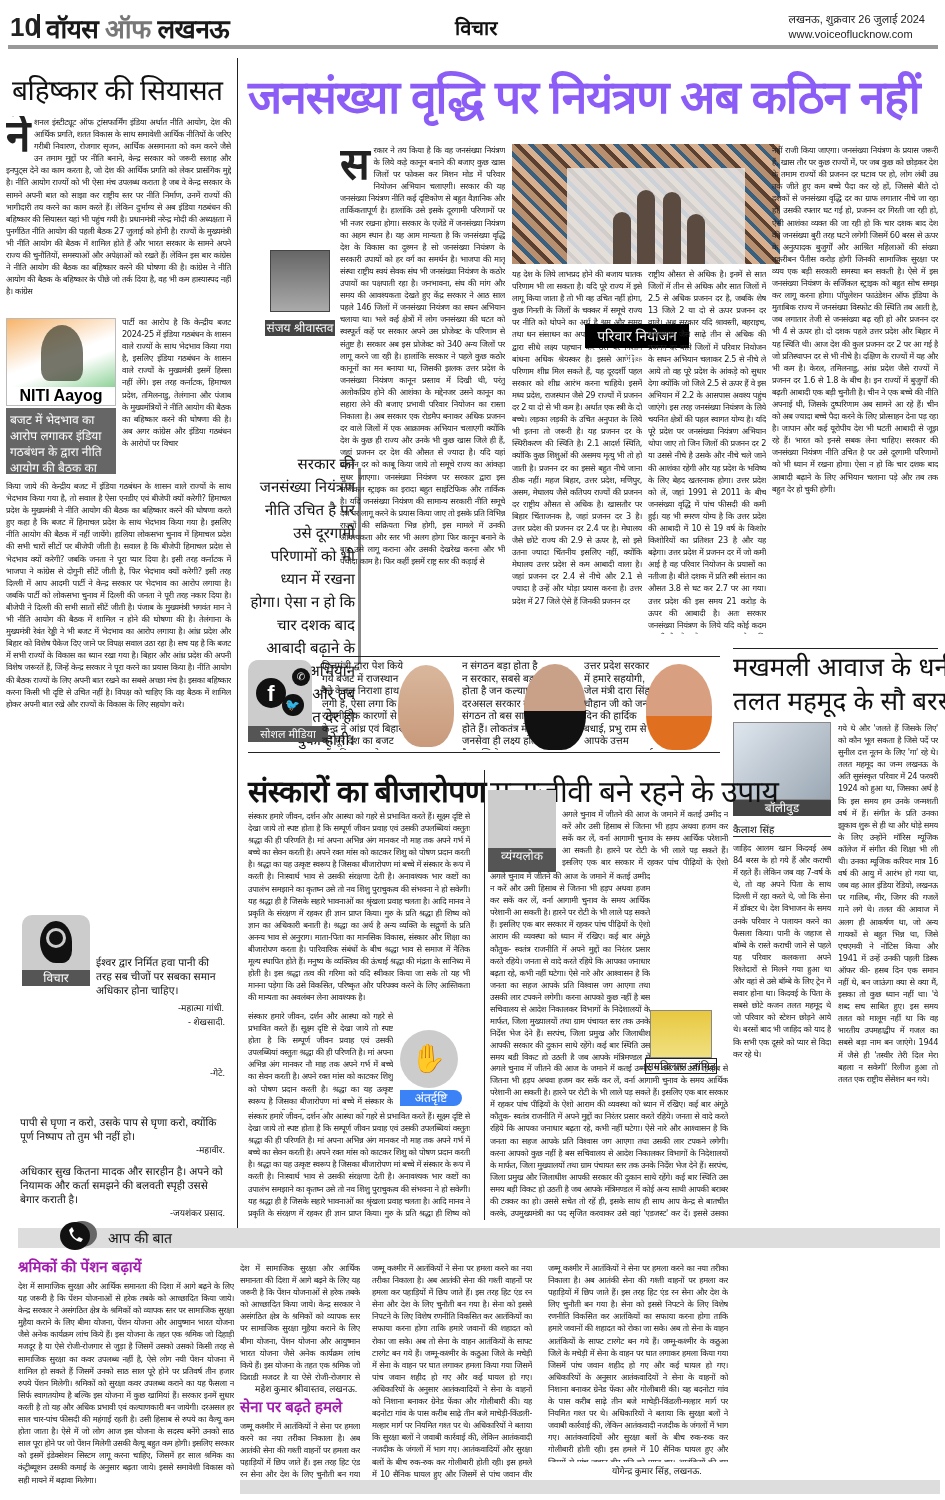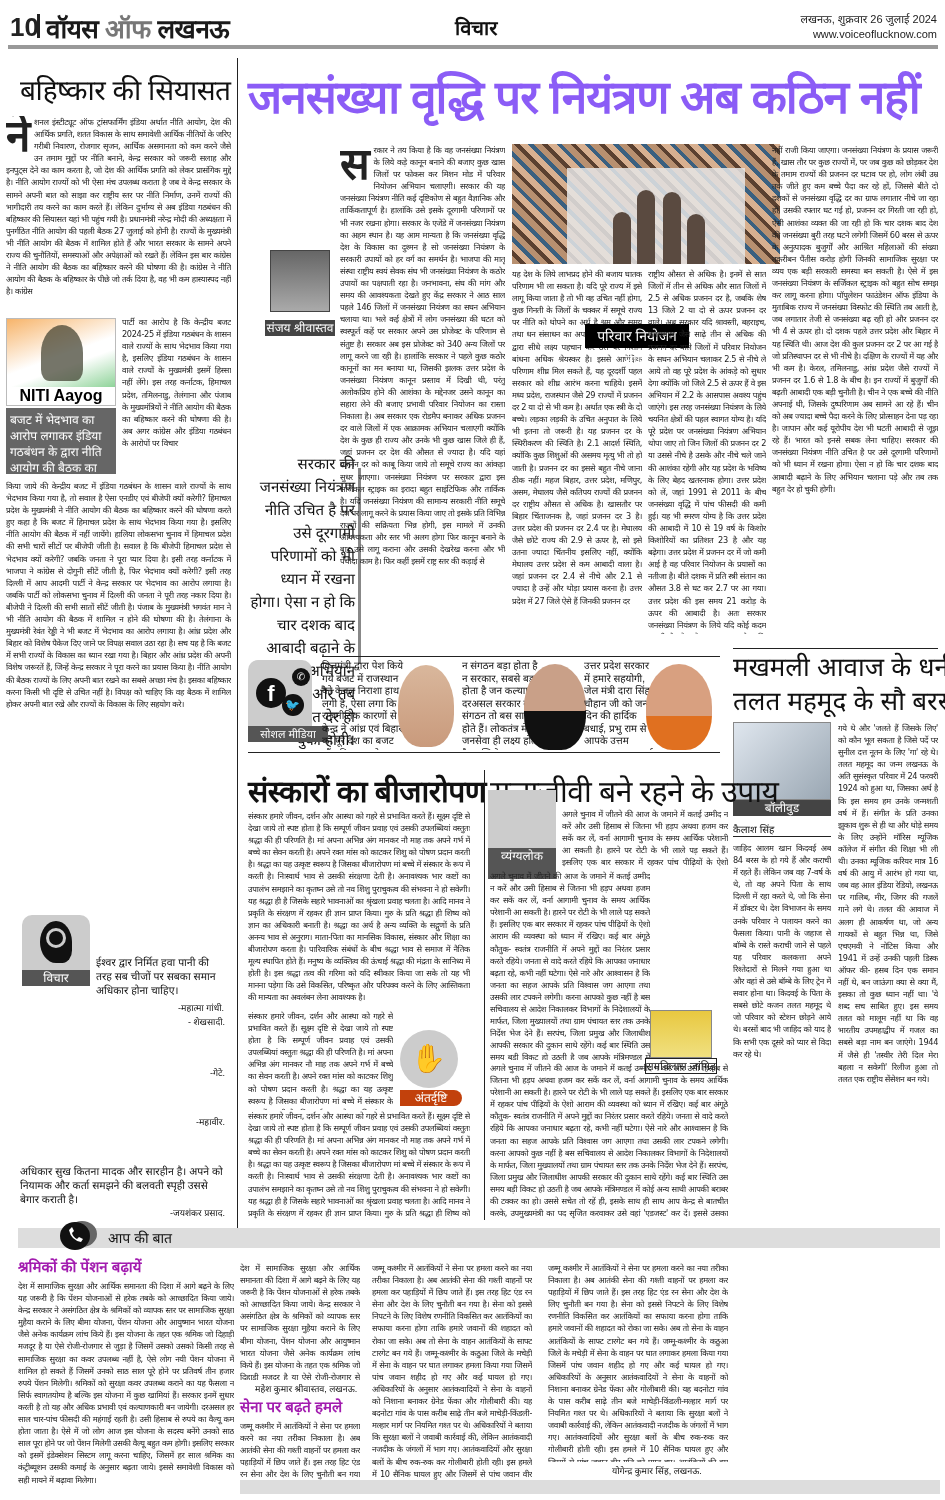--- a/index.html
+++ b/index.html
@@ -4,24 +4,24 @@
 <style>
 *{box-sizing:border-box;margin:0;padding:0}
 body{width:945px;height:1500px;background:#fff;font-family:"DejaVu Serif",serif;color:#111;position:relative;overflow:hidden}
 .abs{position:absolute}
 .txt{font-size:8.2px;line-height:12.1px;text-align:justify;color:#222;overflow:hidden;font-family:"DejaVu Sans",sans-serif;letter-spacing:-0.35px}
 .hdr-num{left:10px;top:12px;font:700 26px "Liberation Sans",sans-serif;color:#222}
 .hdr-bar{left:37px;top:14px;width:3px;height:24px;background:#222}
 .hdr-brand{left:46px;top:10px;font:700 26px "Liberation Sans",sans-serif;color:#1a1a1a;letter-spacing:-0.5px}
 .hdr-brand .mid{color:#777}
 .hdr-sec{left:455px;top:14px;font:700 20px "Liberation Sans",sans-serif}
-.hdr-date{right:8px;top:12px;font:11px "Liberation Sans",sans-serif;text-align:right;line-height:15px;color:#222}
+.hdr-date{right:20px;top:12px;font:11px "Liberation Sans",sans-serif;line-height:15px;color:#222}
 .hdr-rule{left:8px;top:45px;width:930px;height:4px;background:#999}
 .vline{background:#222;width:1px}
-.left-title{left:20px;top:70px;font:400 28px "Liberation Sans",sans-serif;color:#111;letter-spacing:-0.5px}
+.left-title{left:12px;top:70px;font:400 28px "Liberation Sans",sans-serif;color:#111;letter-spacing:-0.5px}
 .main-title{left:248px;top:64px;font:700 46px "Liberation Sans",sans-serif;letter-spacing:-1px;color:#8b5cf6;white-space:nowrap}
 .dropcap{font:700 44px "DejaVu Serif",serif;float:left;line-height:40px;margin-right:4px}
 .niti{left:6px;top:318px;width:110px;height:88px;border:1px solid #bbb;background:linear-gradient(160deg,#f7b46a 0%,#fff 45%,#fff 55%,#5bbf6a 100%)}
 .niti .emb{position:absolute;left:34px;top:6px;width:42px;height:56px;background:#3a3a2a;border-radius:50% 50% 20% 20%;opacity:.7}
 .niti .lbl{position:absolute;left:0;right:0;bottom:0;text-align:center;font:700 16px "Liberation Sans",sans-serif;color:#000;background:#fff}
 .quote-box{left:6px;top:408px;width:110px;height:66px;background:#666;color:#fff;font:400 12px "Liberation Sans",sans-serif;line-height:16px;padding:4px}
 .author-photo{left:270px;top:250px;width:60px;height:62px;background:linear-gradient(#666,#aaa);border:1px solid #444}
 .author-name{left:265px;top:320px;width:70px;height:16px;background:#444;color:#fff;font:12px "Liberation Sans",sans-serif;text-align:center;line-height:16px}
 .pull{left:250px;top:452px;width:105px;font:400 15px "Liberation Sans",sans-serif;text-align:right;line-height:23px;color:#111}
 .pull-bar{left:358px;top:468px;width:3px;height:196px;background:#888}
@@ -45,23 +45,23 @@
 .vichar-lbl{left:22px;top:970px;width:68px;height:16px;background:#555;color:#fff;font:12px "Liberation Sans",sans-serif;text-align:center;line-height:16px}
 .head-sil{position:absolute;left:18px;top:6px;width:32px;height:42px;background:#111;border-radius:50% 50% 30% 50%}
 .head-sil:after{content:"";position:absolute;left:6px;top:7px;width:14px;height:14px;border:3px solid #ccc;border-radius:50%}
 .quote{font:400 10.5px "Liberation Sans",sans-serif;line-height:14px;color:#111}
 .qauth{font:400 9px "Liberation Sans",sans-serif;text-align:right;color:#111}
 .aapki-band{left:18px;top:1228px;width:922px;height:20px;background:#ddd}
 .aapki-ico{left:58px;top:1218px;width:40px;height:36px}
 .aapki-lbl{left:108px;top:1228px;font:400 14px "Liberation Sans",sans-serif;line-height:20px}
 .letter-h{font:700 15px "Liberation Sans",sans-serif;color:#a21caf;white-space:nowrap}
 .vyang-ico{left:488px;top:790px;width:68px;height:58px;background:#ccc}
-.vyang-lbl{left:488px;top:848px;width:68px;height:31px;background:#555;color:#fff;font:12px "Liberation Sans",sans-serif;text-align:center;line-height:16px}
+.vyang-lbl{left:488px;top:848px;width:68px;height:24px;background:#555;color:#fff;font:12px "Liberation Sans",sans-serif;text-align:center;line-height:16px}
 .antar{left:400px;top:1030px;width:58px;height:58px;border-radius:50%;background:#ccc;text-align:center;font:28px "DejaVu Sans",sans-serif;line-height:58px}
-.antar-lbl{left:400px;top:1090px;width:62px;height:16px;background:#c2410c;color:#fff;font:12px "Liberation Sans",sans-serif;text-align:center;line-height:16px;border-radius:0 8px 8px 0}
+.antar-lbl{left:400px;top:1090px;width:62px;height:16px;background:#3b82f6;color:#fff;font:12px "Liberation Sans",sans-serif;text-align:center;line-height:16px;border-radius:0 8px 8px 0}
 .ramvilas-photo{left:650px;top:1010px;width:62px;height:48px;background:linear-gradient(#e8c840,#f0e080);border:1px solid #888}
 .ramvilas-lbl{left:645px;top:1058px;width:72px;height:16px;border:1px solid #222;font:11px "Liberation Sans",sans-serif;text-align:center;line-height:14px;background:#fff}
 .bottom-band{left:240px;top:1480px;width:700px;height:14px;background:#ddd}
 </style>
 </head>
 <body>
 
 <div class="abs hdr-num">10</div>
 <div class="abs hdr-bar"></div>
 <div class="abs hdr-brand">
@@ -97,20 +97,21 @@
   <div class="quote">ईश्वर द्वार निर्मित हवा पानी की तरह सब चीजों पर सबका समान अधिकार होना चाहिए।</div>
   <div class="qauth" style="margin-top:4px">-महात्मा गांधी.</div>
 </div>
 <div class="abs" style="left:20px;top:1015px;width:205px">
   <div class="qauth">- शेखसादी.</div>
 </div>
 <div class="abs" style="left:20px;top:1066px;width:205px">
   <div class="qauth">-गेटे.</div>
 </div>
 <div class="abs" style="left:20px;top:1115px;width:205px">
+  <div class="quote">पापी से घृणा न करो, उसके पाप से घृणा करो, क्योंकि पूर्ण निष्पाप तो तुम भी नहीं हो।</div>
   <div class="qauth">-महावीर.</div>
 </div>
 <div class="abs" style="left:20px;top:1164px;width:205px">
   <div class="quote">अधिकार सुख कितना मादक और सारहीन है। अपने को नियामक और कर्ता समझने की बलवती स्पृही उससे बेगार कराती है।</div>
   <div class="qauth">-जयशंकर प्रसाद.</div>
 </div>
 
 <div class="abs main-title">जनसंख्या वृद्धि पर नियंत्रण अब कठिन नहीं</div>
 <div class="abs author-photo"></div>
 <div class="abs author-name">संजय श्रीवास्तव</div>

